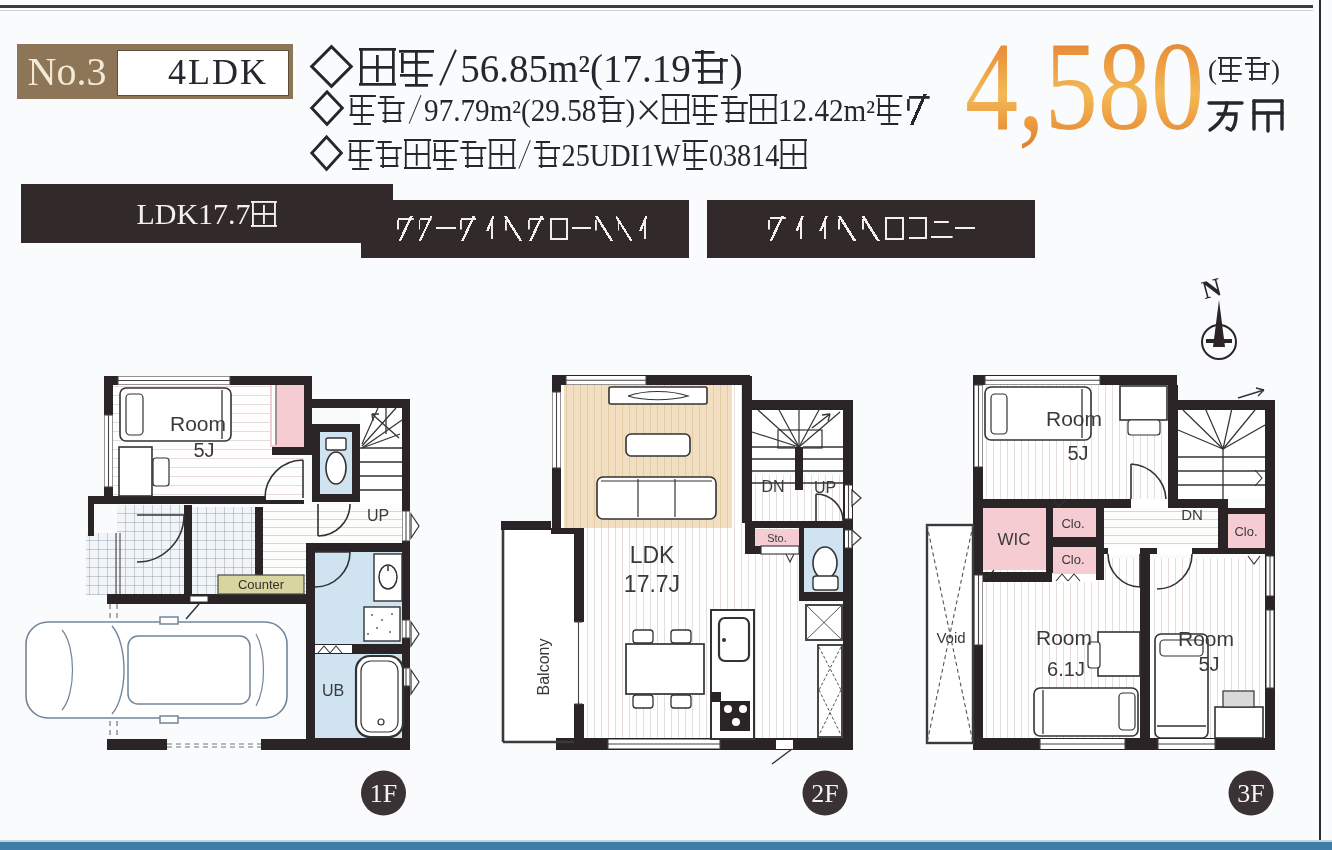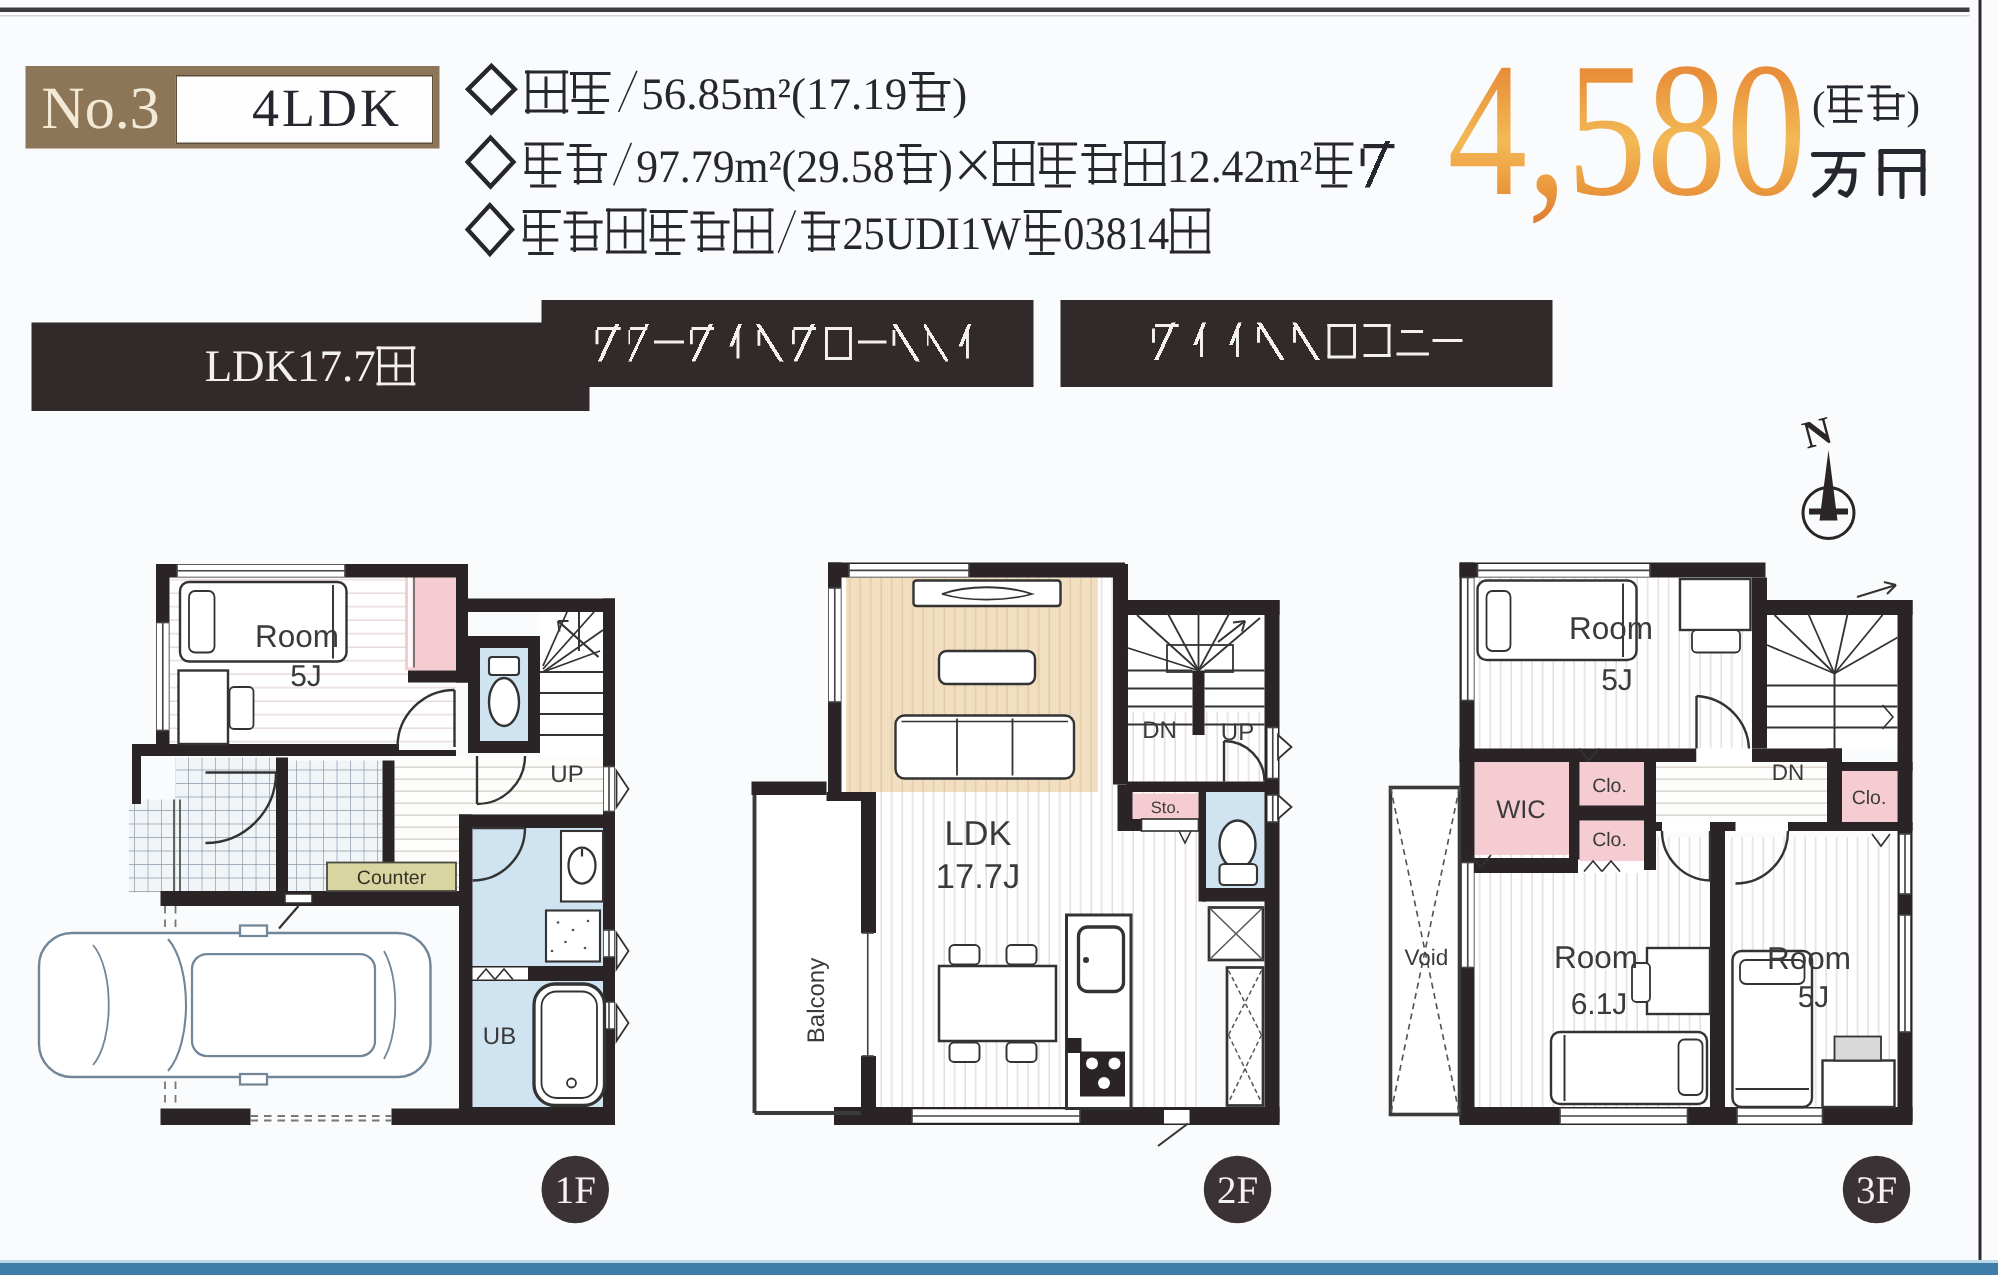--- a/index.html
+++ b/index.html
@@ -65,38 +65,38 @@
 
 <div class="abs" style="left:0;top:5px;width:1313px;height:3px;background:#3c3c40"></div>
 <div class="abs" style="left:0;top:10px;width:1313px;height:1px;background:#cfd3d6"></div>
 <div class="abs" style="left:1319px;top:0;width:2px;height:847px;background:#2c2c30"></div>
 <div class="abs" style="left:0;top:840px;width:1332px;height:2px;background:#bdd8e5"></div>
 <div class="abs" style="left:0;top:842px;width:1332px;height:8px;background:#3d7da8"></div>
 <div class="abs" style="left:17px;top:44px;width:276px;height:55px;background:#8d7557"></div>
 <div class="abs" style="left:22px;top:44px;width:90px;height:43px;line-height:55px;font-size:40px;color:#f2ead6;text-align:center">No.3</div>
 <div class="abs" style="left:117px;top:50px;width:170px;height:44px;background:#fefefe;border:1px solid #5c4f3a"></div>
 <div class="abs" style="left:117px;top:50px;width:202px;height:44px;line-height:44px;font-size:36px;color:#26262e;text-align:center;letter-spacing:2px">4LDK</div>
-<div class="abs" style="left:313px;top:46px;font-size:30px;color:#26262e;white-space:nowrap;"><i class="dia"></i><i class="ka"></i><i class="kb"></i><i class="sl"></i>56.85m²(17.19<i class="kc"></i>)</div>
+<div class="abs" style="left:313px;top:46px;font-size:39px;color:#26262e;white-space:nowrap;"><i class="dia"></i><i class="ka"></i><i class="kb"></i><i class="sl"></i>56.85m²(17.19<i class="kc"></i>)</div>
 <div class="abs" style="left:313px;top:93px;transform:scaleX(0.94);transform-origin:0 50%;font-size:31px;color:#26262e;white-space:nowrap;"><i class="dia"></i><i class="kb"></i><i class="kc"></i><i class="sl"></i>97.79m²(29.58<i class="kc"></i>)<i class="kome"></i><i class="ka"></i><i class="kb"></i><i class="kc"></i><i class="ka"></i>12.42m²<i class="kb"></i><i class="kt"></i></div>
 <div class="abs" style="left:313px;top:138px;transform:scaleX(0.91);transform-origin:0 50%;font-size:31px;color:#26262e;white-space:nowrap;"><i class="dia"></i><i class="kb"></i><i class="kc"></i><i class="ka"></i><i class="kb"></i><i class="kc"></i><i class="ka"></i><i class="sl"></i><i class="kc"></i>25UDI1W<i class="kb"></i>03814<i class="ka"></i></div>
 <div class="abs" id="price" style="left:965px;top:13px;font-size:128px;color:transparent;background:linear-gradient(180deg,#e2752d 6%,#eb9a40 32%,#f3b956 55%,#eda043 72%,#d96f28 100%);-webkit-background-clip:text;background-clip:text;transform:scale(0.83,1);transform-origin:0 0;white-space:nowrap">4,580</div>
 <div class="abs" style="left:1208px;top:55px;font-size:27px;color:#26262e">(<i class="kb"></i><i class="kc"></i>)</div>
 <svg class="abs" style="left:1206px;top:94px" width="82" height="40" viewBox="0 0 82 40">
 <g stroke="#26262e" stroke-width="3.4" fill="none" stroke-linecap="round">
 <path d="M3,9 H36"></path>
       <path d="M21,9 C20,19 15,29 4,36"></path>
       <path d="M12,20 H30 C30,28 29,33 25,36 L21,34"></path>
 <path d="M48,7 V35"></path>
       <path d="M48,7 H76"></path>
       <path d="M76,7 V35"></path>
       <path d="M48,19 H76"></path>
       <path d="M62,19 V37"></path>
 </g>
   </svg>
-<div class="abs" style="left:21px;top:215px;width:372px;height:59px;line-height:59px;font-size:30px;background:#322a2a;color:#f3f1ee;text-align:center;">LDK17.7<i class="ka" style="width:.9em;height:.9em"></i></div>
+<div class="abs" style="left:21px;top:184px;width:372px;height:59px;line-height:59px;font-size:30px;background:#322a2a;color:#f3f1ee;text-align:center;">LDK17.7<i class="ka" style="width:.9em;height:.9em"></i></div>
 <div class="abs bn" style="left:361px;top:200px;width:328px;height:58px;line-height:58px;font-size:27px;background:#322a2a;color:#f3f1ee;text-align:center;"><i class="kt"></i><i class="kt small"></i><i class="kdash"></i><i class="kt"></i><i class="ku"></i><i class="kv"></i><i class="kt"></i><i class="kro"></i><i class="kdash"></i><i class="kv"></i><i class="kv small"></i><i class="ku"></i></div>
 <div class="abs bn" style="left:707px;top:200px;width:328px;height:58px;line-height:58px;font-size:28px;background:#322a2a;color:#f3f1ee;text-align:center;"><i class="kt"></i><i class="ku"></i><i class="ku"></i><i class="kv"></i><i class="kv"></i><i class="kro"></i><i class="kko"></i><i class="kni"></i><i class="kdash"></i></div>
 <svg class="abs" style="left:0;top:0" width="1332" height="850" viewBox="0 0 1332 850" font-family="Liberation Sans, sans-serif">
 <defs>
 <pattern id="hs" width="4" height="9" patternUnits="userSpaceOnUse">
         <rect width="4" height="9" fill="#ffffff"></rect>
         <rect y="8" width="4" height="1" fill="#e8dcd8"></rect>
       </pattern>
 <pattern id="hs2" width="4" height="8" patternUnits="userSpaceOnUse">
         <rect width="4" height="8" fill="#fdfdfc"></rect>

